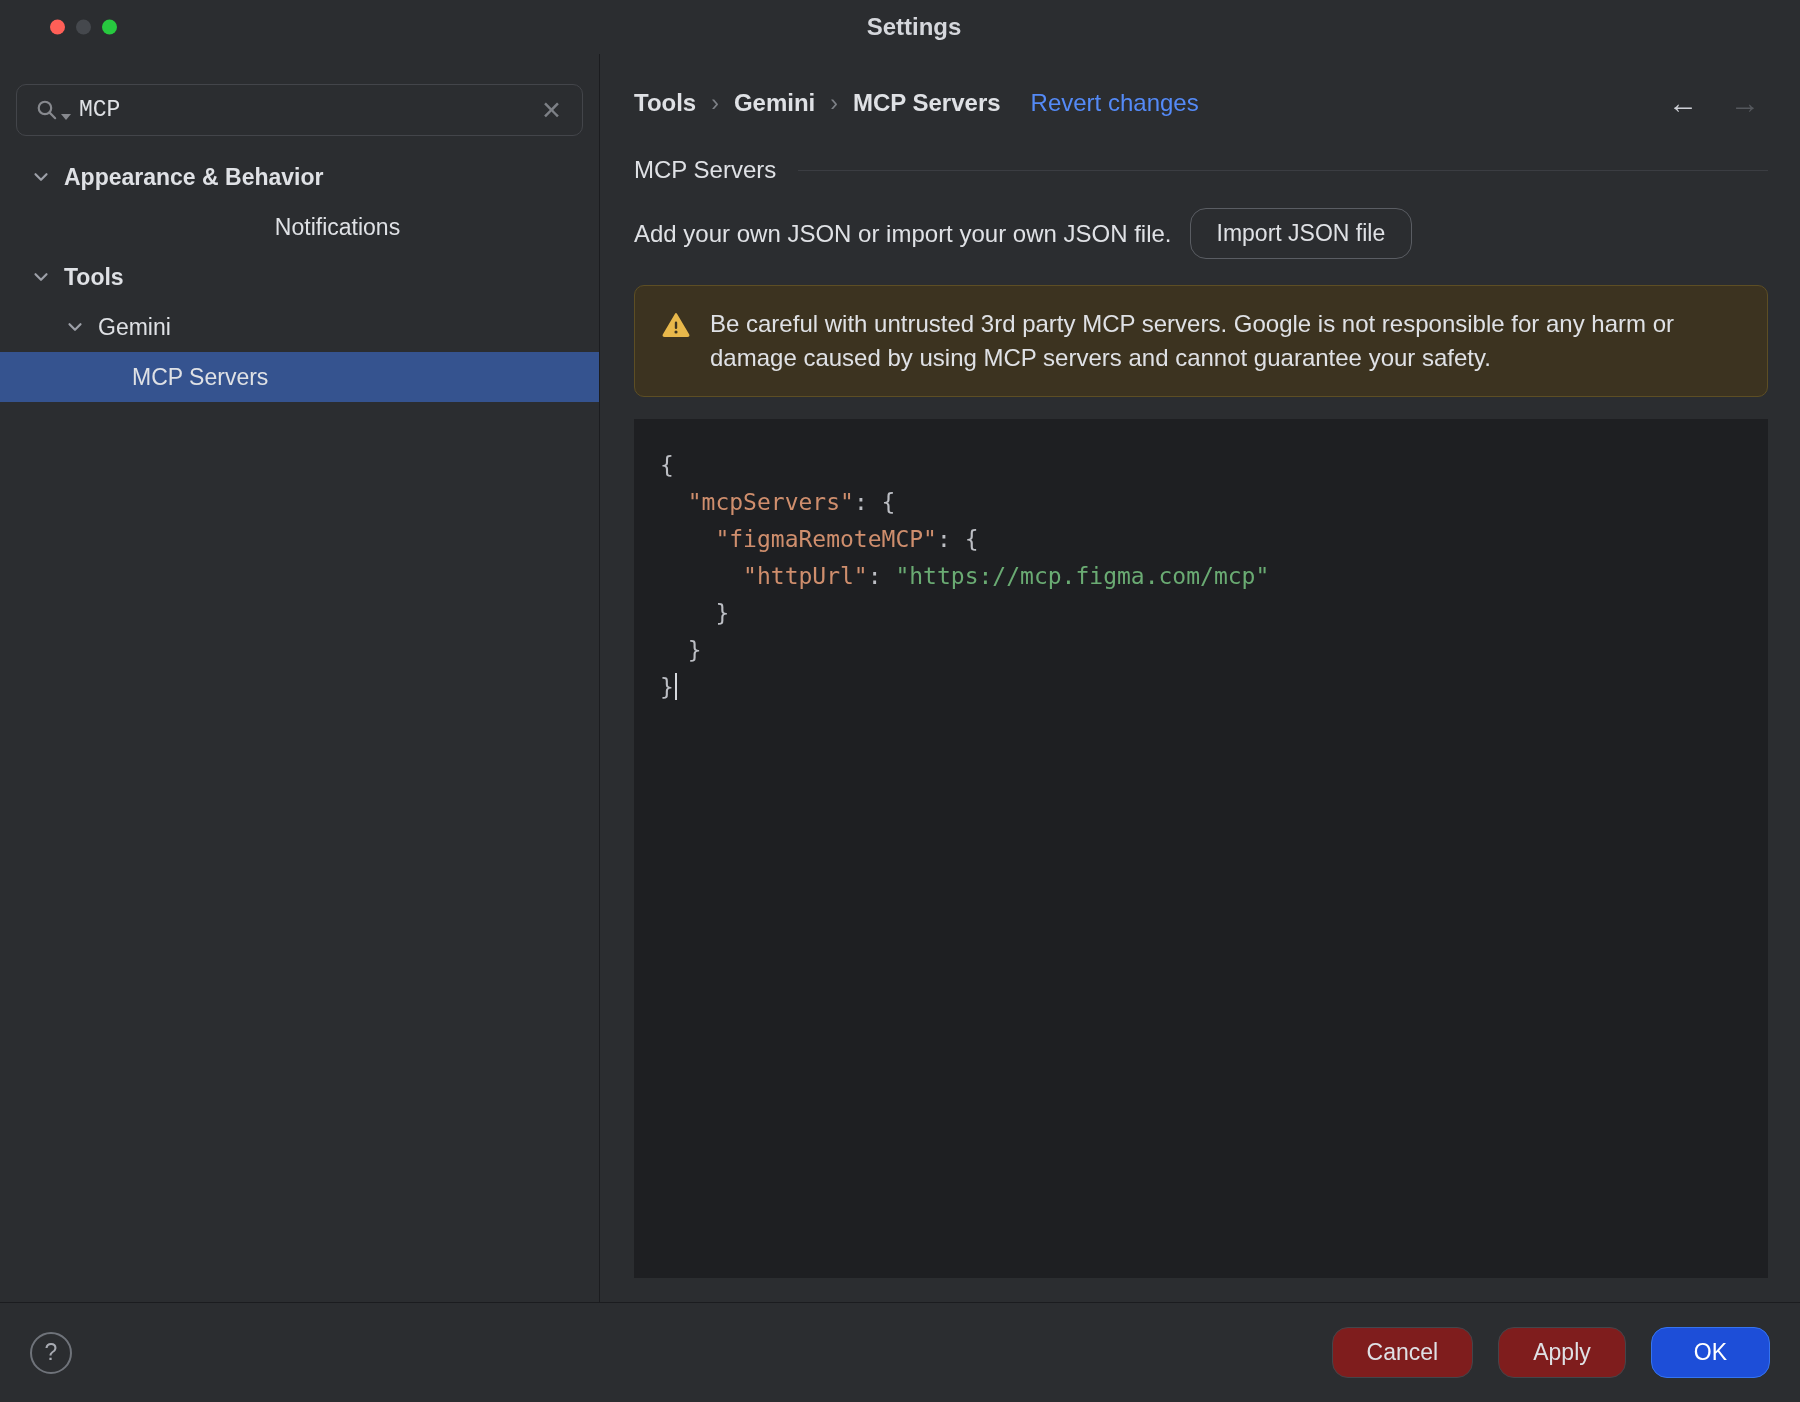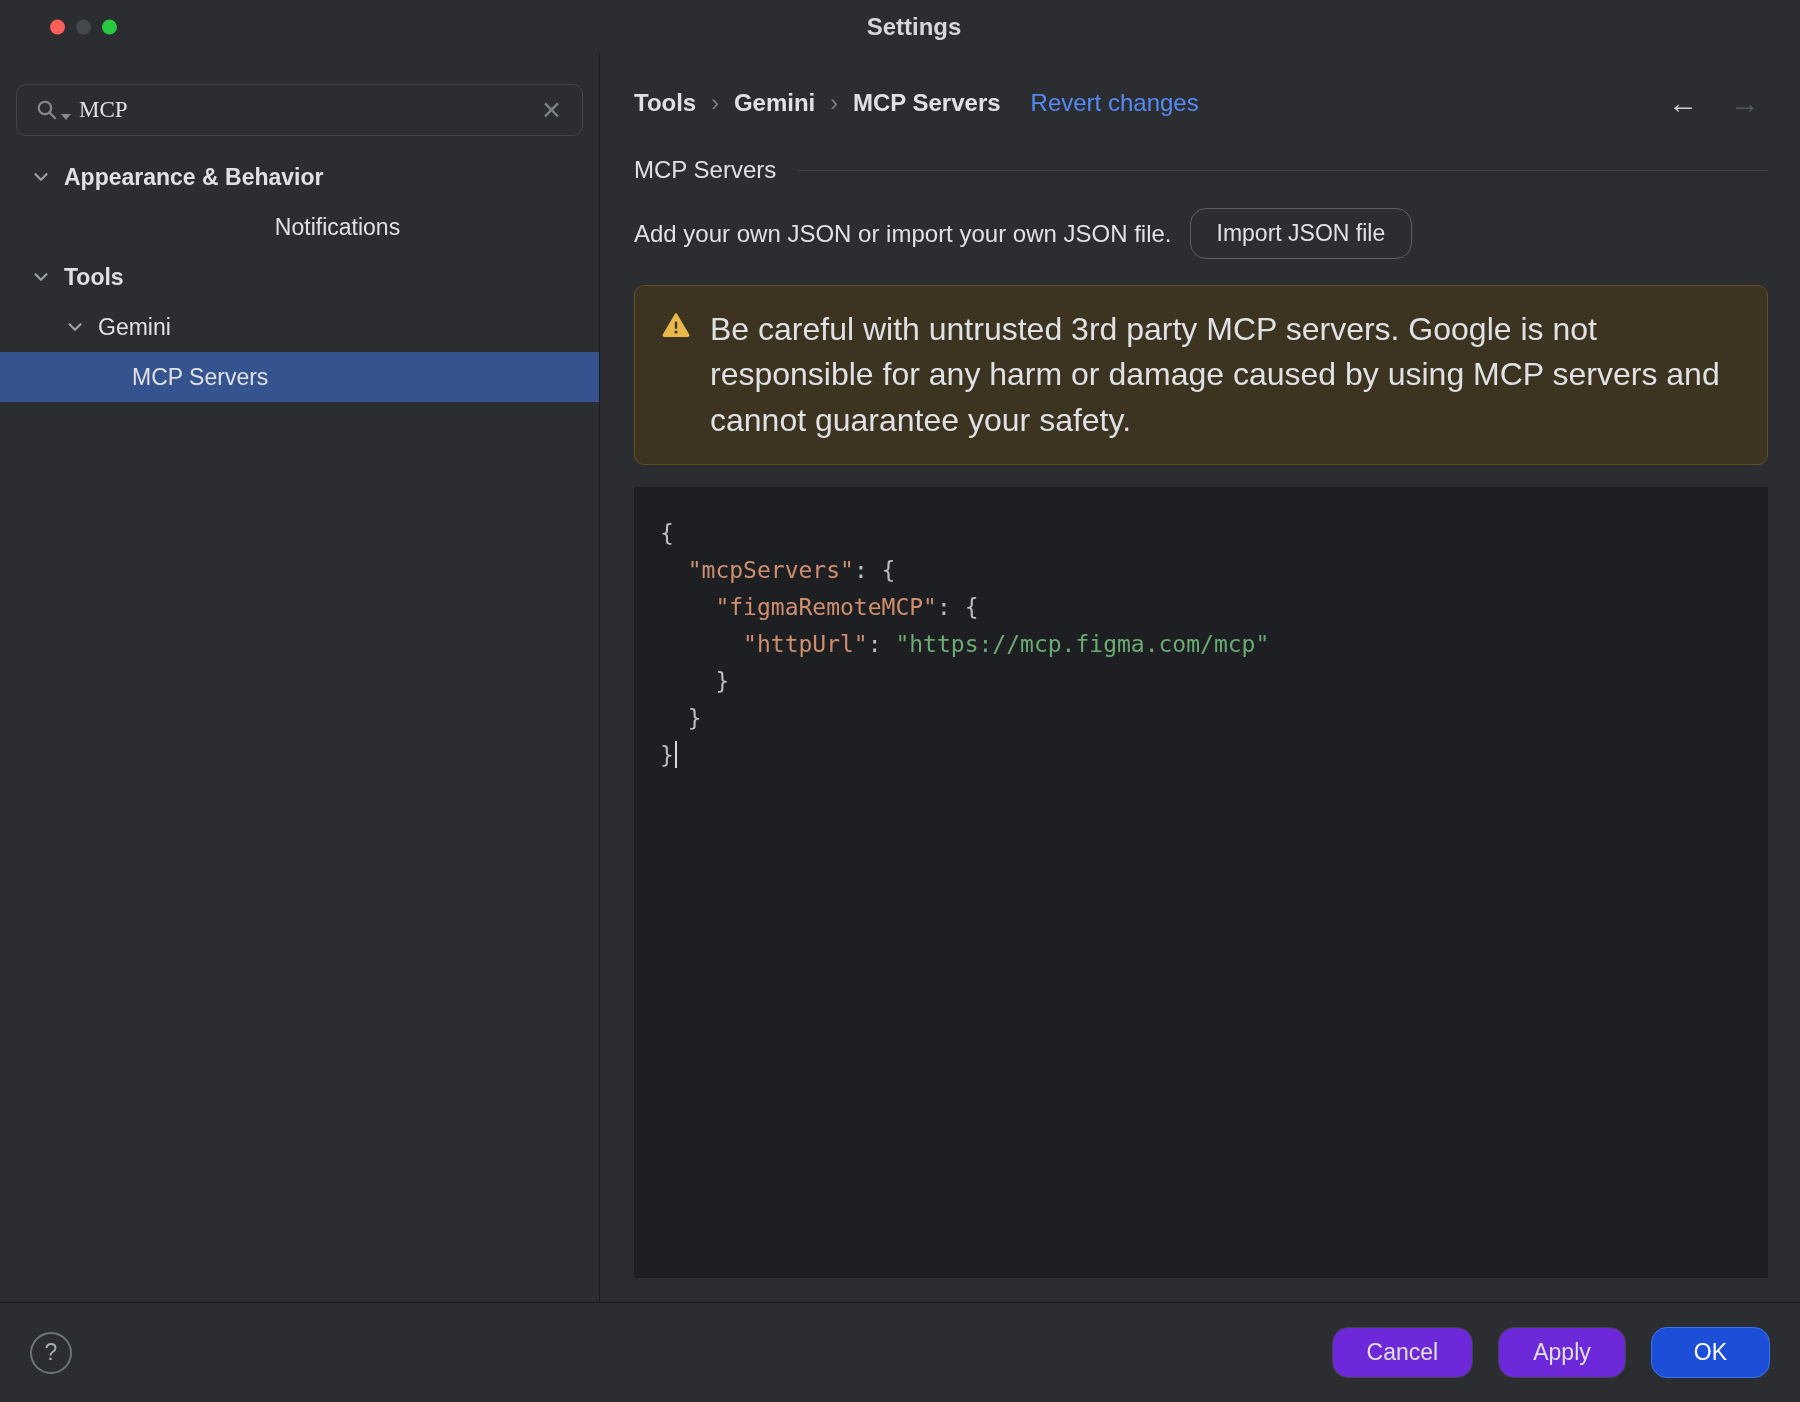--- a/index.html
+++ b/index.html
@@ -23,21 +23,21 @@
   .main { flex:1; display:flex; min-height:0; }
 
   
   .sidebar { width:600px; flex:0 0 600px; border-right:1px solid #1b1c1f; display:flex; flex-direction:column; }
   .searchbox { margin:30px 16px 0 16px; height:52px; border:1px solid #43454a; border-radius:10px;
                display:flex; align-items:center; padding:0 18px; gap:8px; }
   .search-icon-wrap { display:flex; align-items:flex-end; gap:2px; }
   .tri { width:0; height:0; border-left:5px solid transparent; border-right:5px solid transparent;
          border-top:6px solid #87898e; margin-bottom:2px; }
   .searchbox input { flex:1; background:transparent; border:none; outline:none; color:#dfe1e5;
-                     font-size:23px; font-family:Liberation Serif, serif; }
+                     font-size:23px; font-family:Liberation Mono, monospace; }
   .clear { color:#7d8086; font-size:25px; line-height:1; cursor:pointer; padding:0 2px; }
 
   .tree { margin-top:16px; font-size:23px; }
   .tree-row { height:50px; display:flex; align-items:center; cursor:pointer; }
   .tree-row .chev { width:22px; display:flex; justify-content:center; margin-right:12px; flex:0 0 22px; }
   .pl-group  { padding-left:30px; }
   .pl-child1 { padding-left:76px;justify-content:center; }
   .pl-sub    { padding-left:64px; }
   .pl-child2 { padding-left:132px; }
   .tree-row.selected { background:#35538f; }
@@ -61,37 +61,37 @@
   .checkbox { width:28px; height:28px; border-radius:7px; background:#3574f0;
               display:flex; align-items:center; justify-content:center; flex:0 0 28px; }
 
   .addrow { margin-top:22px; display:flex; align-items:center; gap:18px; font-size:24px; }
   .btn { font-family:"Liberation Sans", sans-serif; font-size:23px; color:#dfe1e5;
          background:#2b2d30; border:1px solid #5a5d63; border-radius:16px;
          padding:11px 26px; cursor:pointer; white-space:nowrap; }
 
   .warning { margin-top:26px; background:#3c3320; border:1px solid #5d4e24; border-radius:10px;
              padding:21px 26px; display:flex; gap:19px; align-items:flex-start; }
-  .warning .wtext { font-size:32px; line-height:1.42; color:#dfe1e5; max-width:1080px; }
+  .warning .wtext { font-size:24px; line-height:1.42; color:#dfe1e5; max-width:1080px; }
   .warn-svg { flex:0 0 30px; margin-top:3px; }
 
   .editor { margin-top:22px; flex:1; background:#1e1f22; padding:28px 26px; overflow:hidden;
             font-family:"DejaVu Sans Mono", monospace; font-size:23px; line-height:37px; cursor:text; }
   .code-line { white-space:pre; }
   .tok-p { color:#bcbec4; }
   .tok-k { color:#cf8e6d; }
   .tok-v { color:#6aab73; }
   .caret { display:inline-block; width:2px; height:27px; background:#d6d8dd; vertical-align:-5px; margin-left:1px; }
 
   
   footer { flex:0 0 100px; border-top:1px solid #1b1c1f; display:flex; align-items:center; padding:0 30px; }
   .help { width:42px; height:42px; border:2px solid #6f737a; border-radius:50%;
           display:flex; align-items:center; justify-content:center; color:#a8abb2; font-size:23px; cursor:pointer; }
   .actions { margin-left:auto; display:flex; gap:25px; }
-  .btn.secondary { background:#6d28d9; border:1px solid #43454a; padding:11px 34px; }
+  .btn.secondary { background:#7f1d1d; border:1px solid #43454a; padding:11px 34px; }
   .btn.primary { background:#1d4ed8; border:1px solid #3574f0; color:#ffffff; padding:11px 42px; }
 </style>
 </head>
 <body>
 
 <div class="window">
 
   <div class="titlebar">
     <div class="traffic">
       <span class="tl red"></span>

